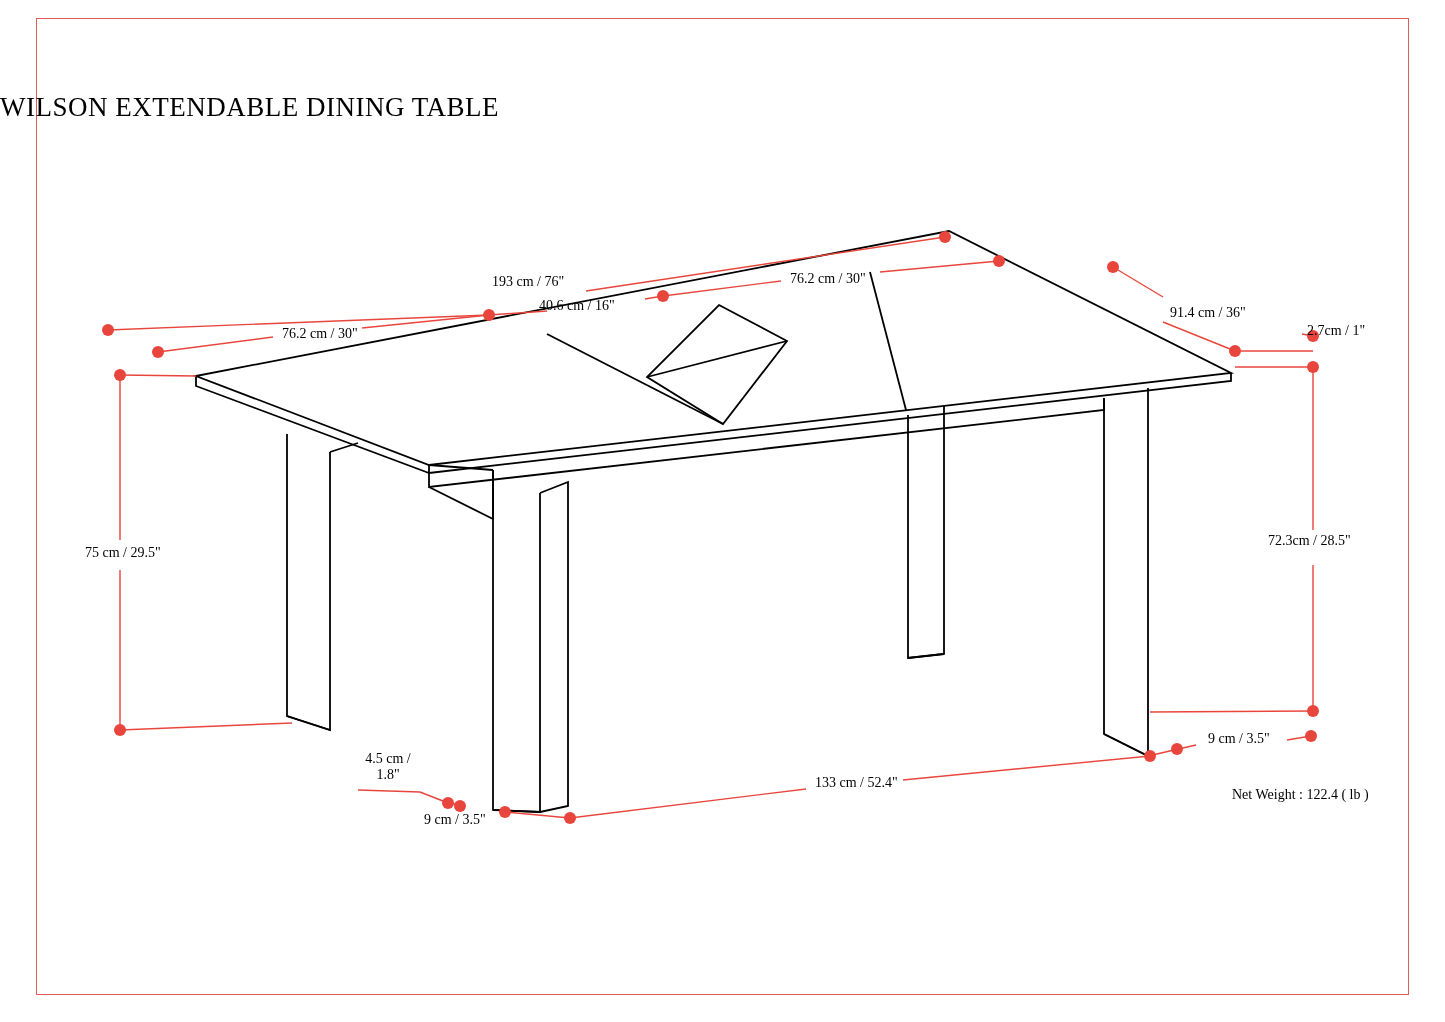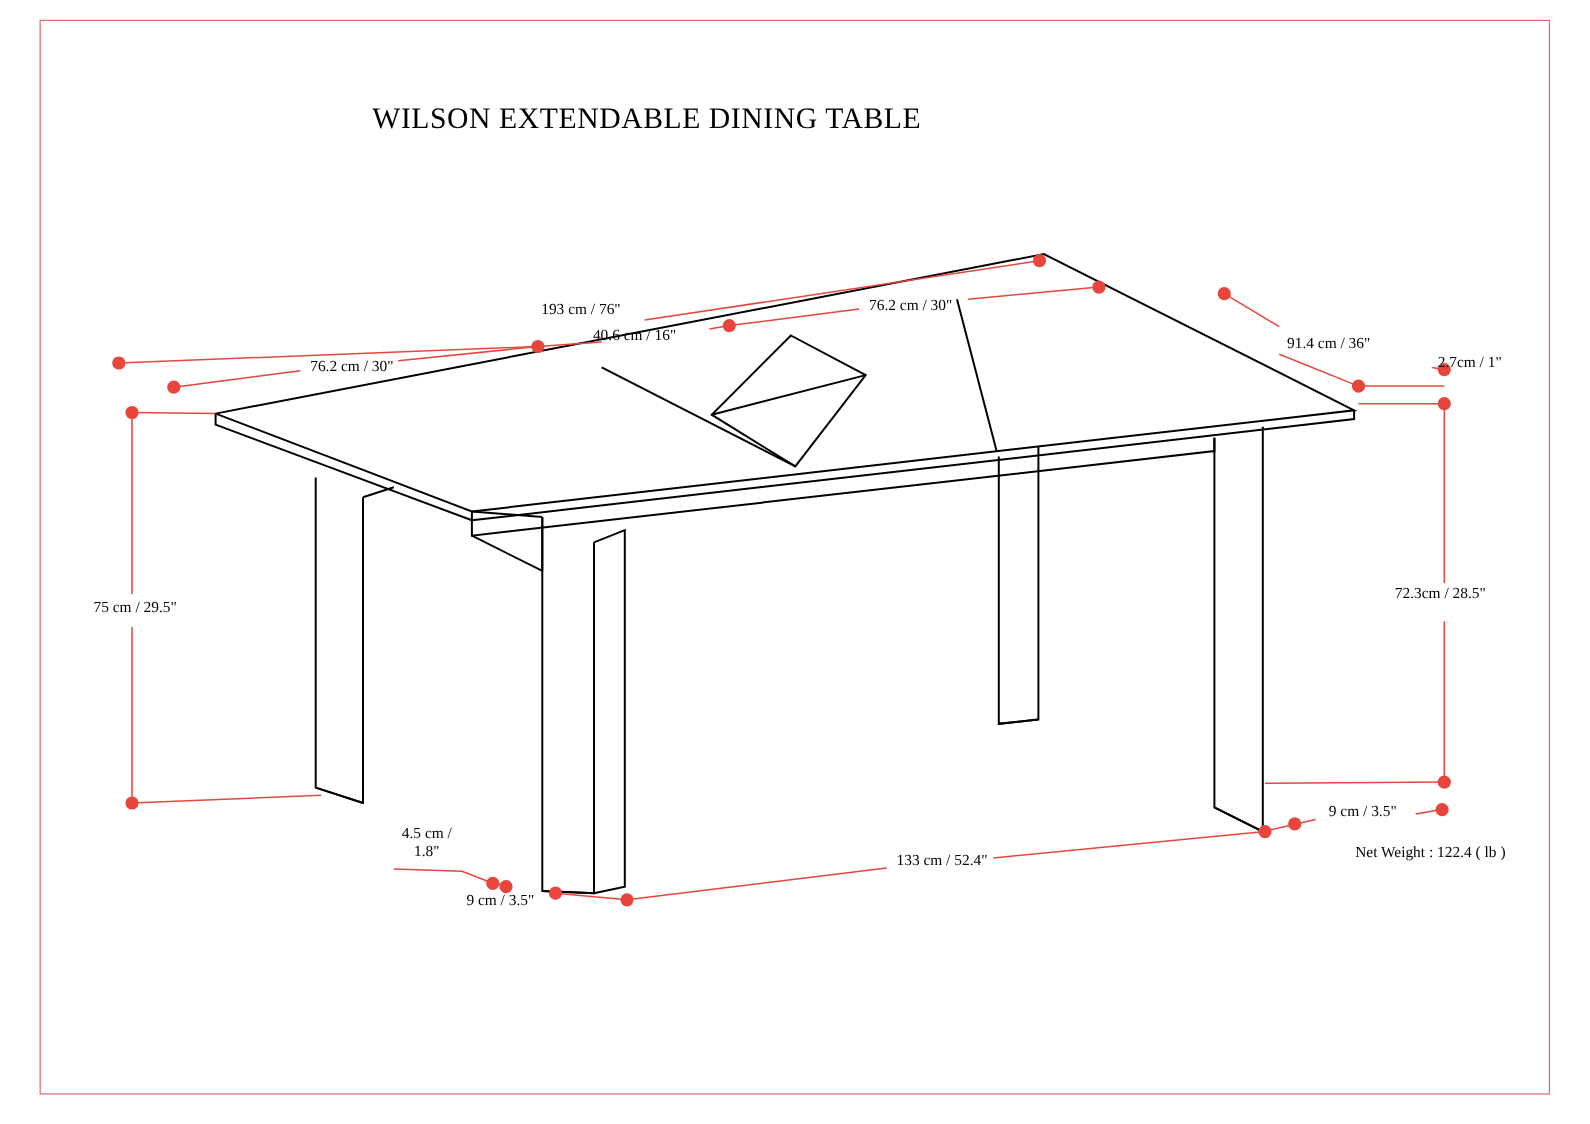--- a/index.html
+++ b/index.html
@@ -22,30 +22,29 @@
     width: 1373px;
     height: 977px;
     border: 1px solid #e05b5b;
     box-sizing: border-box;
   }
   #title {
     position: absolute;
     left: 0;
     top: 92px;
     width: 1176px;
-    text-align: center;
     font-family: "Liberation Serif", serif;
     font-size: 27px;
     letter-spacing: 0.5px;
     color: #000000;
   }
   #netweight {
     position: absolute;
     left: 1232px;
-    top: 768px;
+    top: 787px;
     font-family: "Liberation Serif", serif;
     font-size: 14px;
     color: #000000;
     white-space: nowrap;
   }
   svg.layer {
     position: absolute;
     left: 0;
     top: 0;
     width: 1445px;

